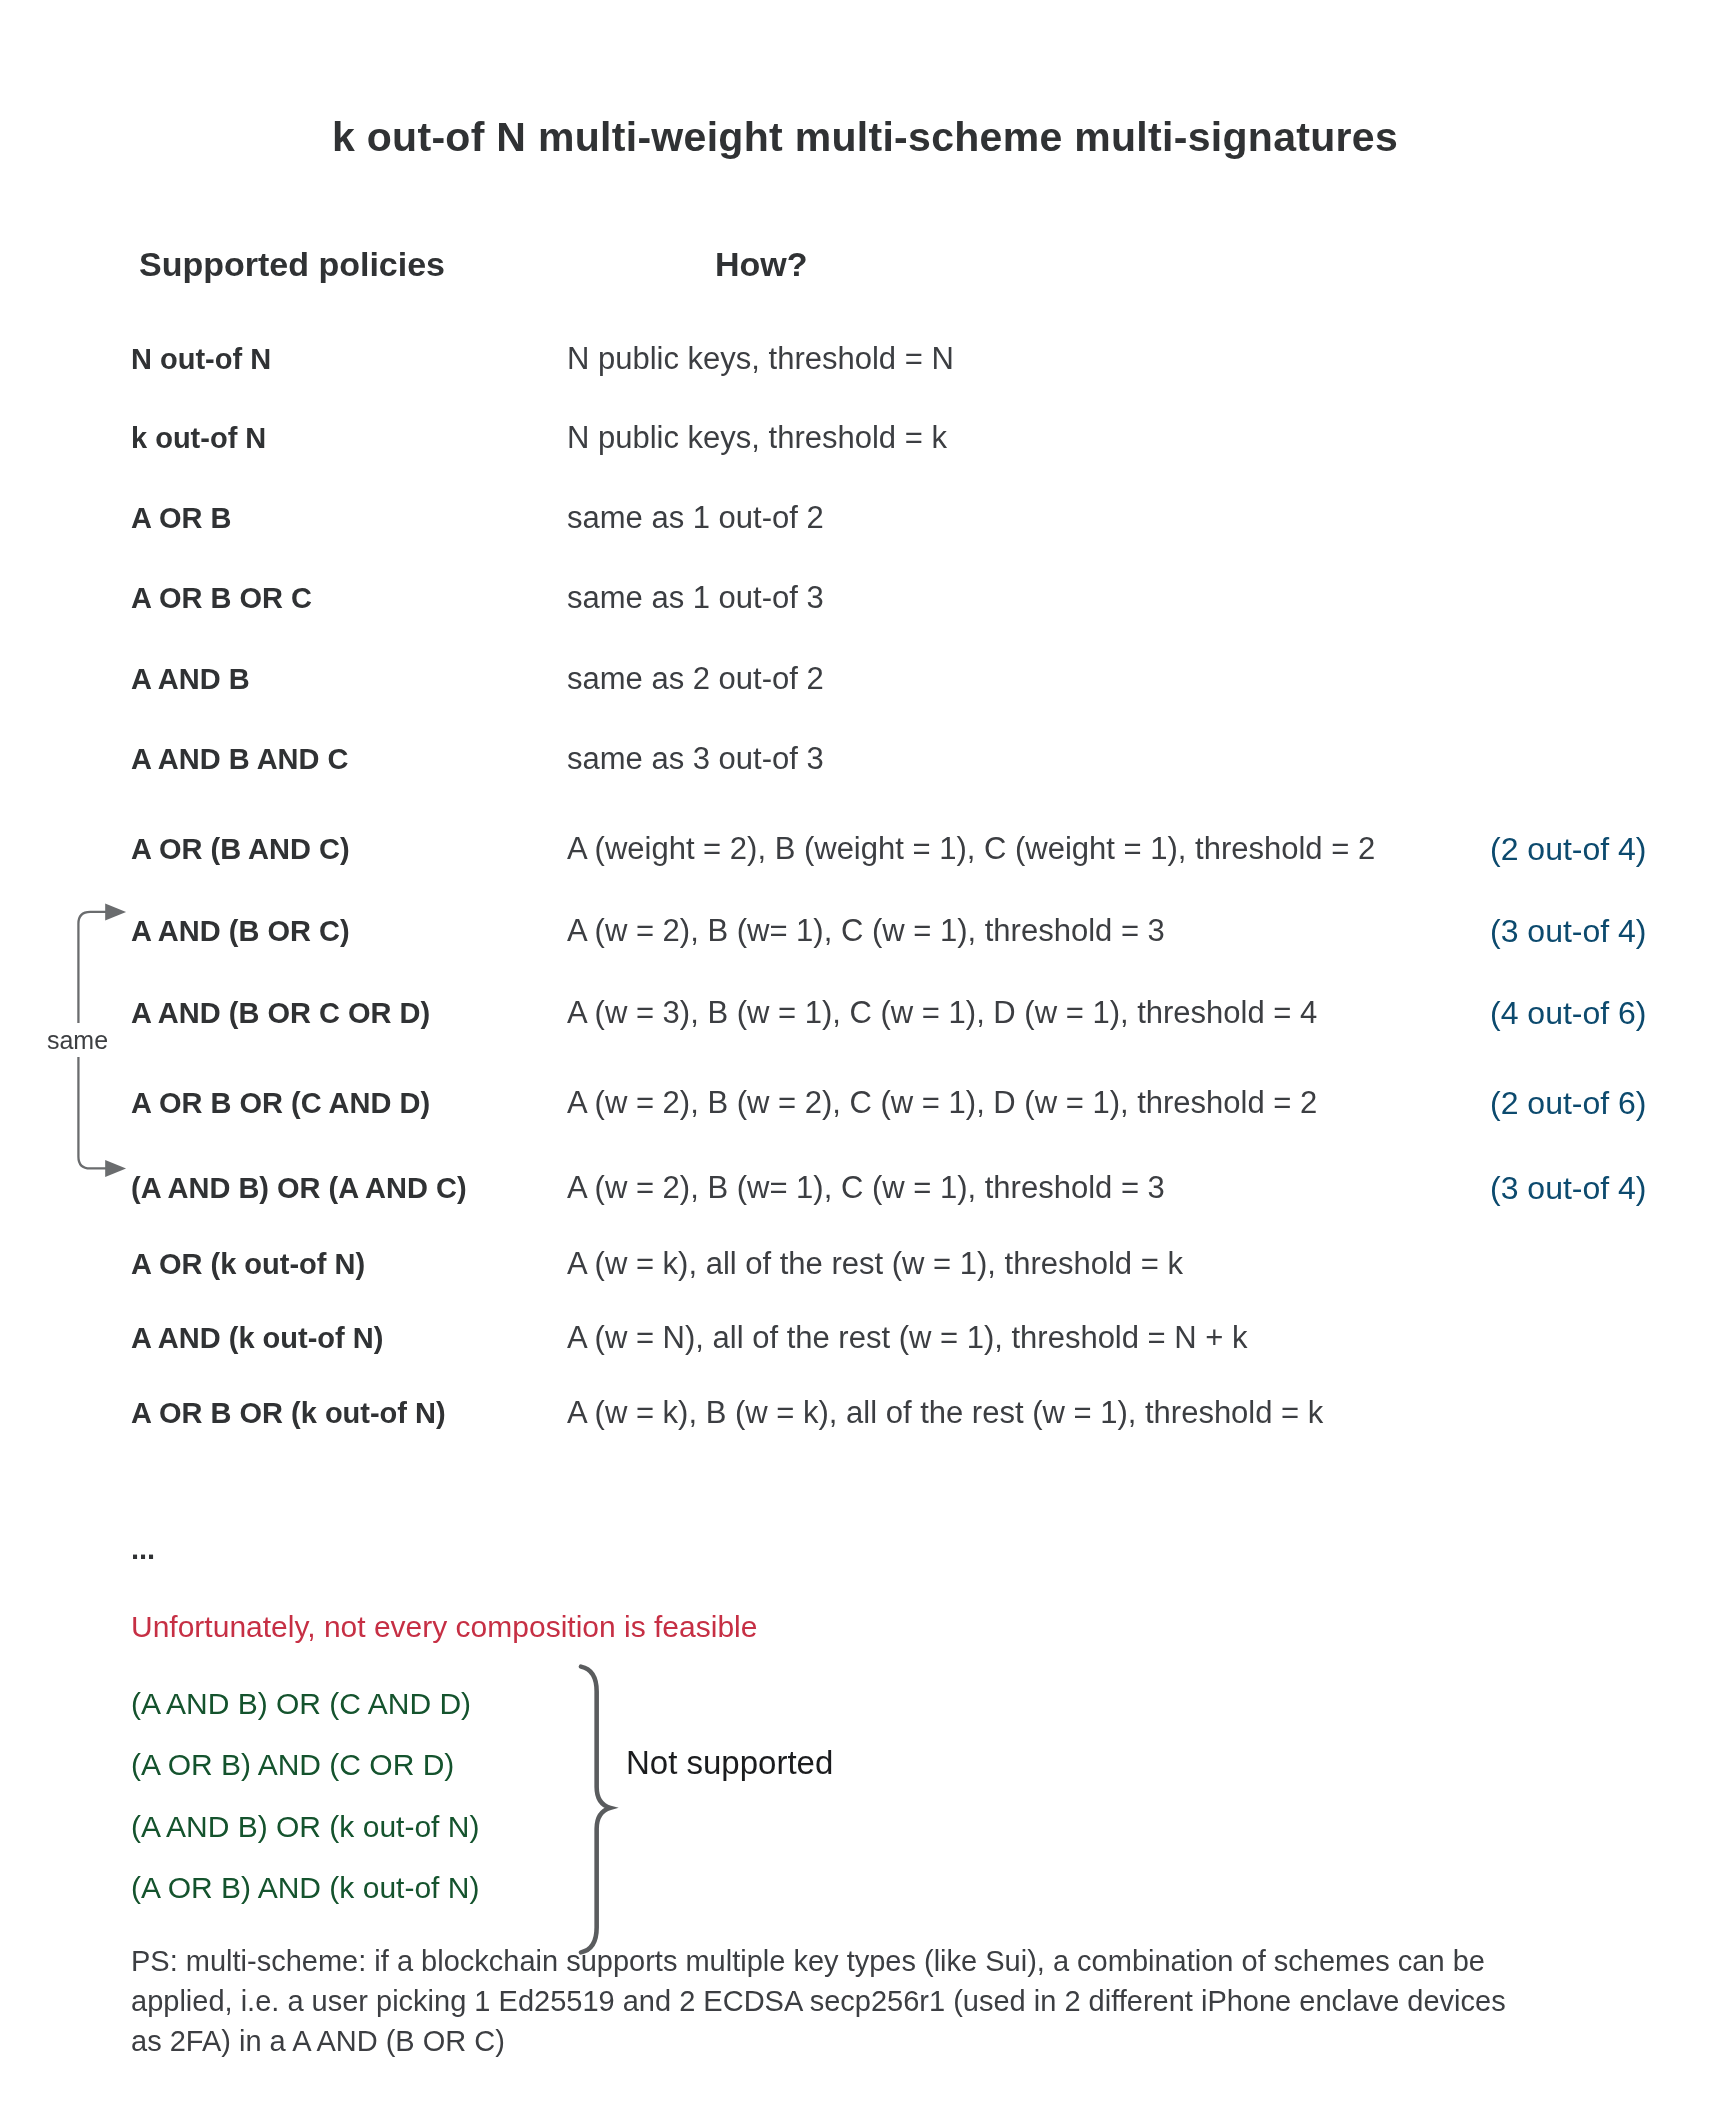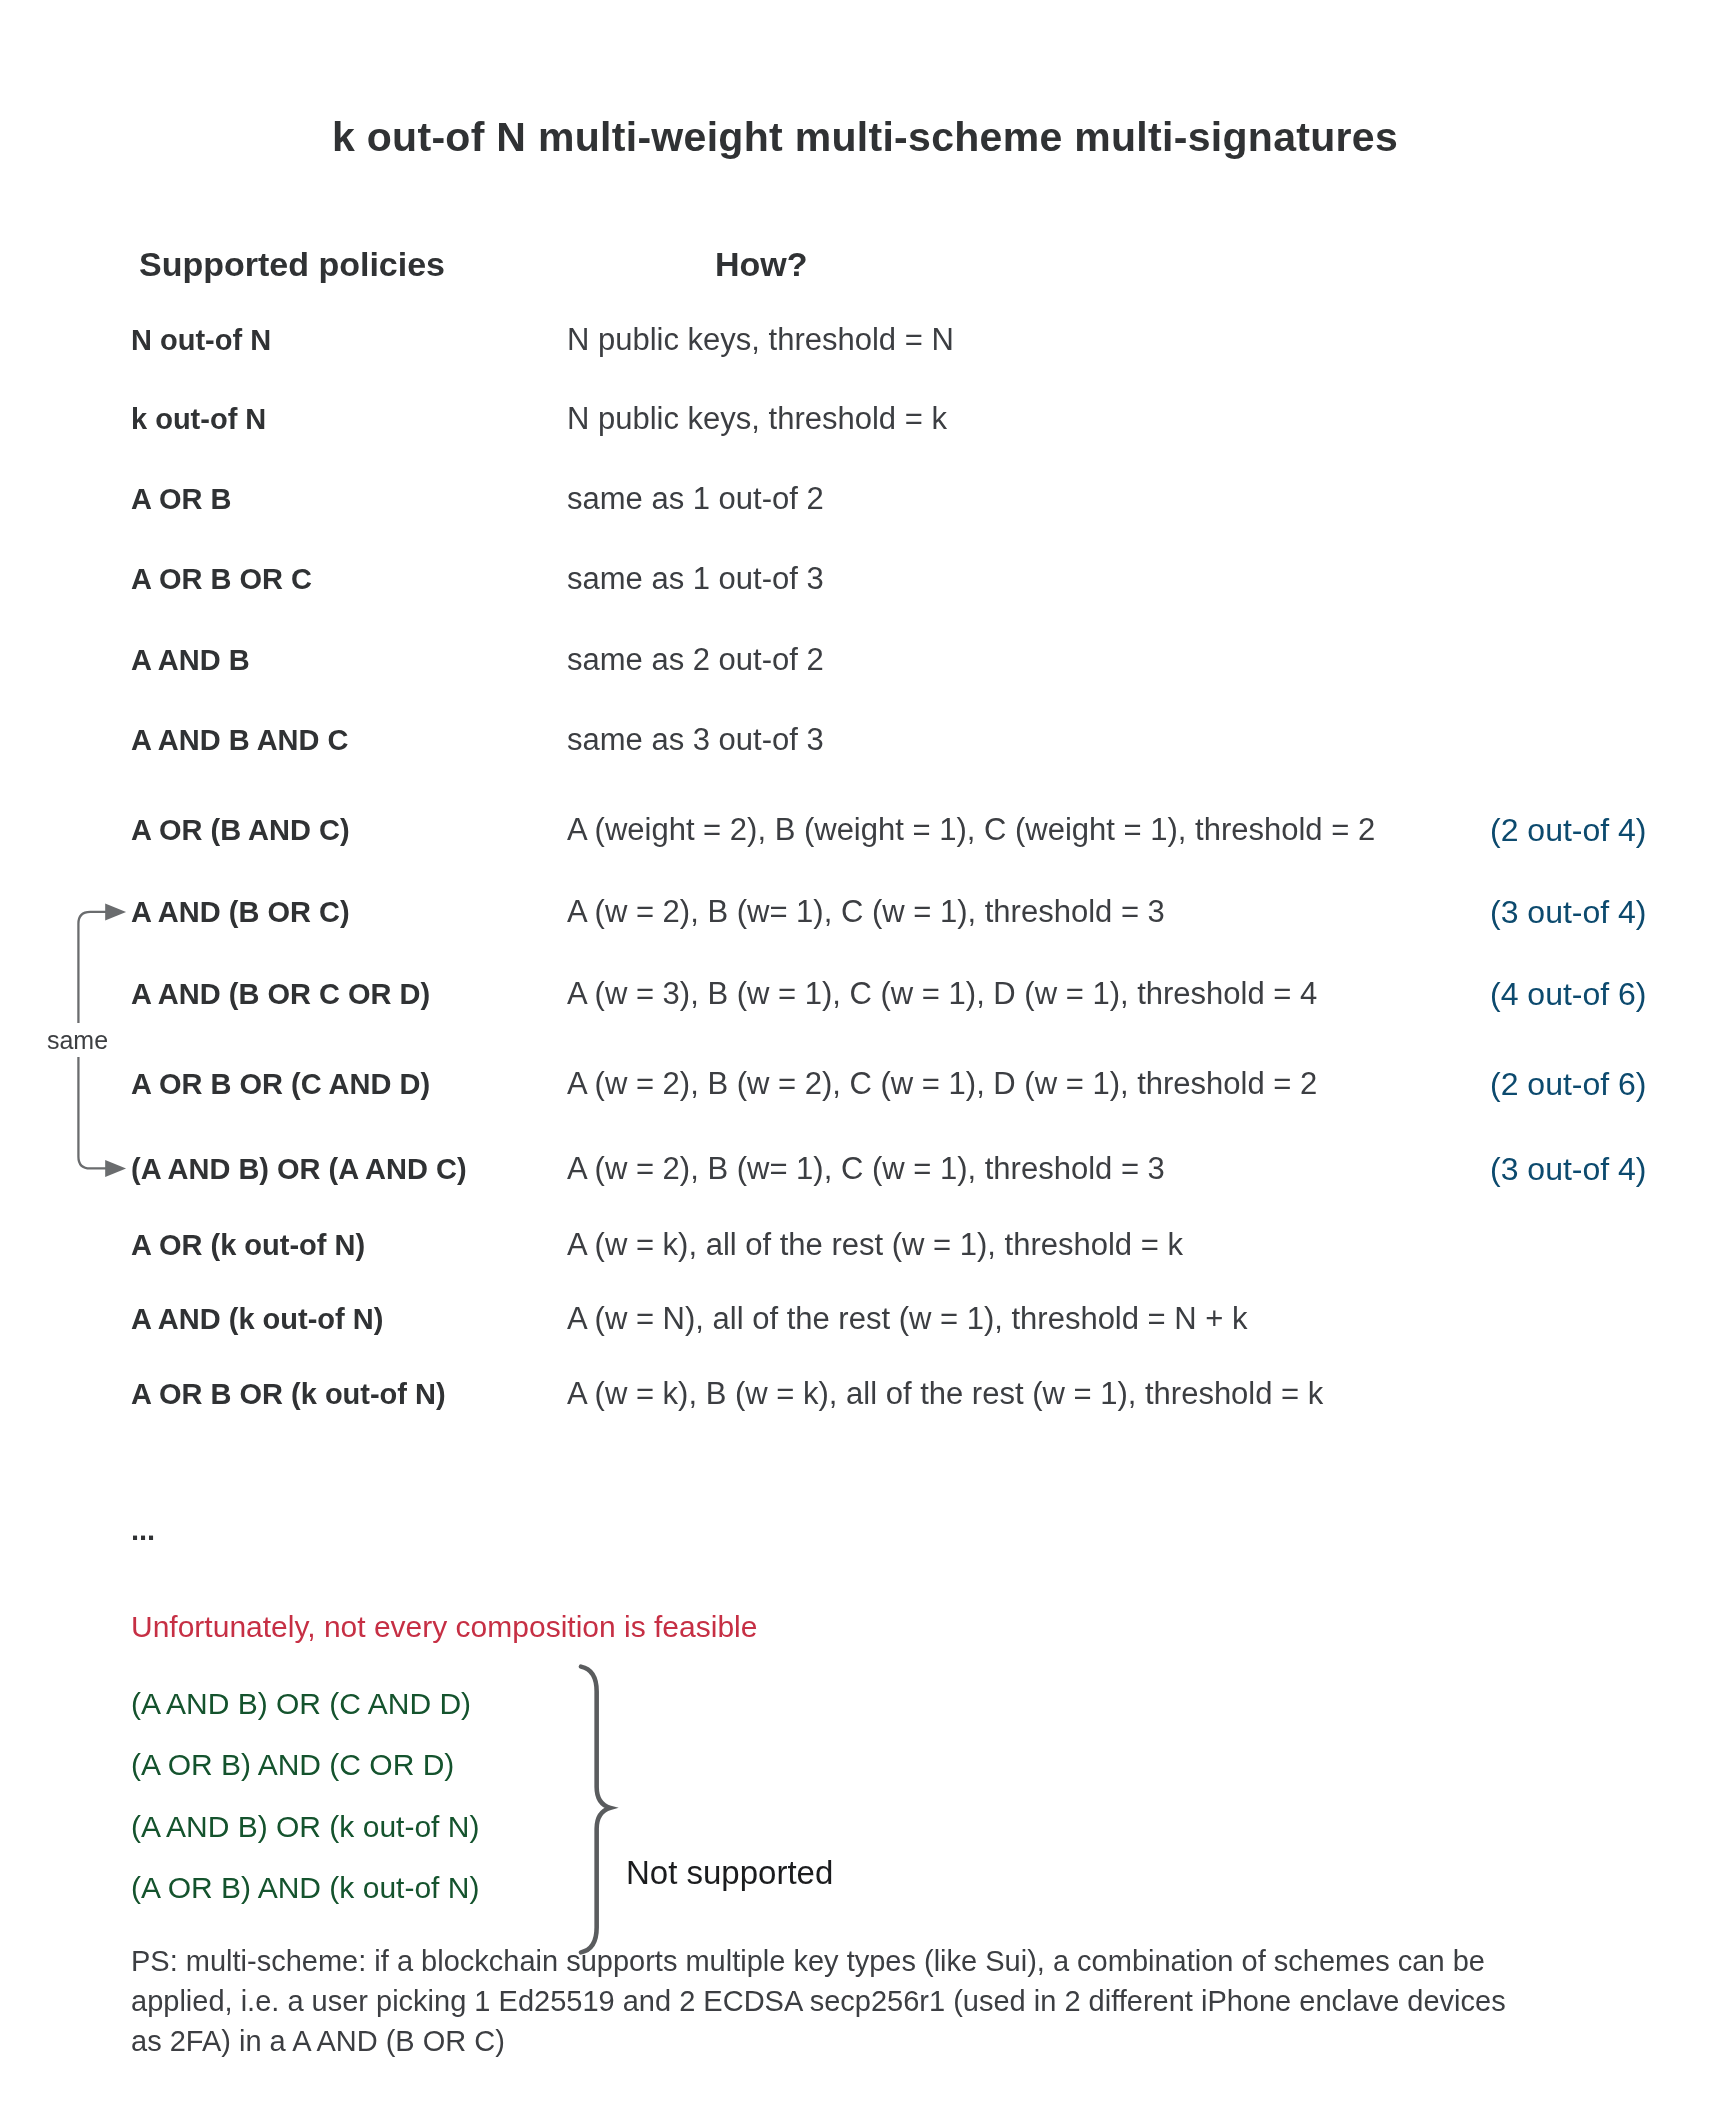--- a/index.html
+++ b/index.html
@@ -12,32 +12,32 @@
     border-radius:21px;
   }
   .title {
     position:absolute; left:0; top:112px; width:1730px;
     text-align:center;
     font-size:41px; font-weight:700; line-height:50px;
     color:#303234; letter-spacing:0.3px;
     white-space:nowrap;
   }
   .col-header { position:absolute; font-size:34px; font-weight:700; line-height:40px; color:#303234; white-space:nowrap; }
-  .row { position:absolute; left:0; width:1446px; height:38px; }
+  .row { position:absolute; left:0; width:1446px; height:38px;margin-top:19px; }
   .policy { position:absolute; left:131px; top:0; font-size:29px; font-weight:700; line-height:38px; color:#303234; white-space:nowrap; }
   .how    { position:absolute; left:567px; top:0; font-size:31px; font-weight:400; line-height:38px; color:#3c3e42; white-space:nowrap; }
   .note   { position:absolute; left:1490px; top:0; font-size:32px; font-weight:400; line-height:38px; color:#0c4a6e; white-space:nowrap; }
   .same-label {
     position:absolute; left:45px; top:1023px; width:65px;
     text-align:center; background:#ffffff;
     font-size:25px; line-height:34px; color:#3d3f42;
   }
   .red-heading { position:absolute; left:131px; top:1608px; font-size:30px; line-height:37px; color:#c62f44; white-space:nowrap; }
   .red-item { position:absolute; left:131px; font-size:30px; line-height:37px; color:#14532d; white-space:nowrap; }
-  .not-supported { position:absolute; left:626px; top:1854px; font-size:33px; line-height:38px; color:#1b1c1e; white-space:nowrap; }
+  .not-supported { position:absolute; left:626px; top:1744px; font-size:33px; line-height:38px; color:#1b1c1e; white-space:nowrap; }
   .ps { position:absolute; left:131px; top:1941px; }
   .ps-line { font-size:29px; line-height:40px; color:#3c3e42; white-space:nowrap; }
   svg { position:absolute; }
 </style>
 </head>
 <body>
 
 <div id="canvas">
 
   <div class="title">k out-of N multi-weight multi-scheme multi-signatures</div>

